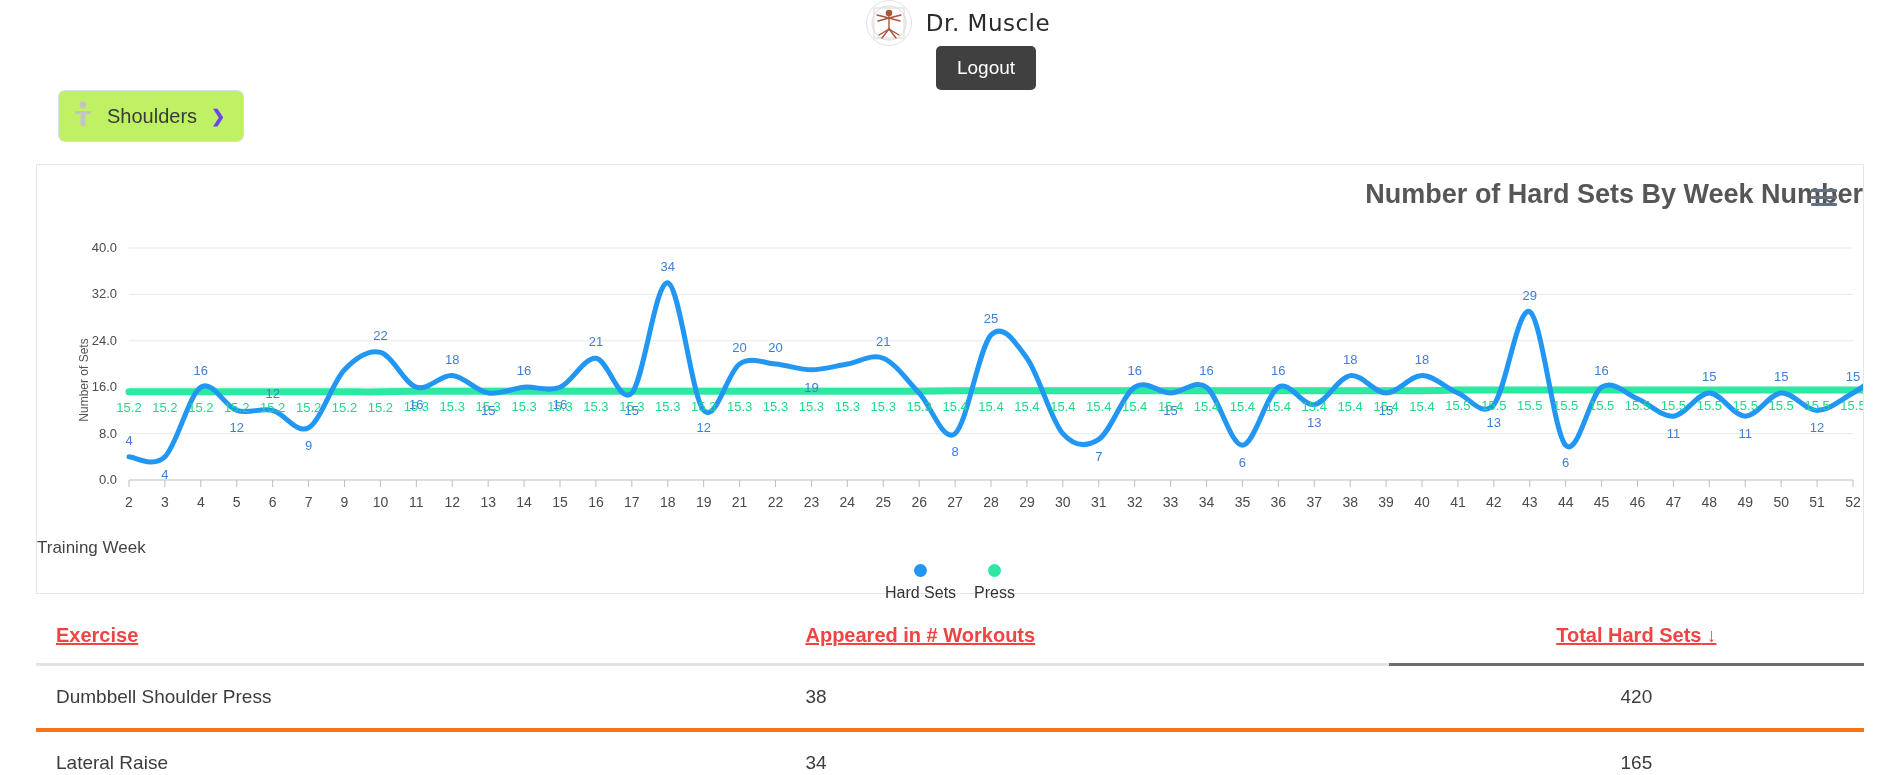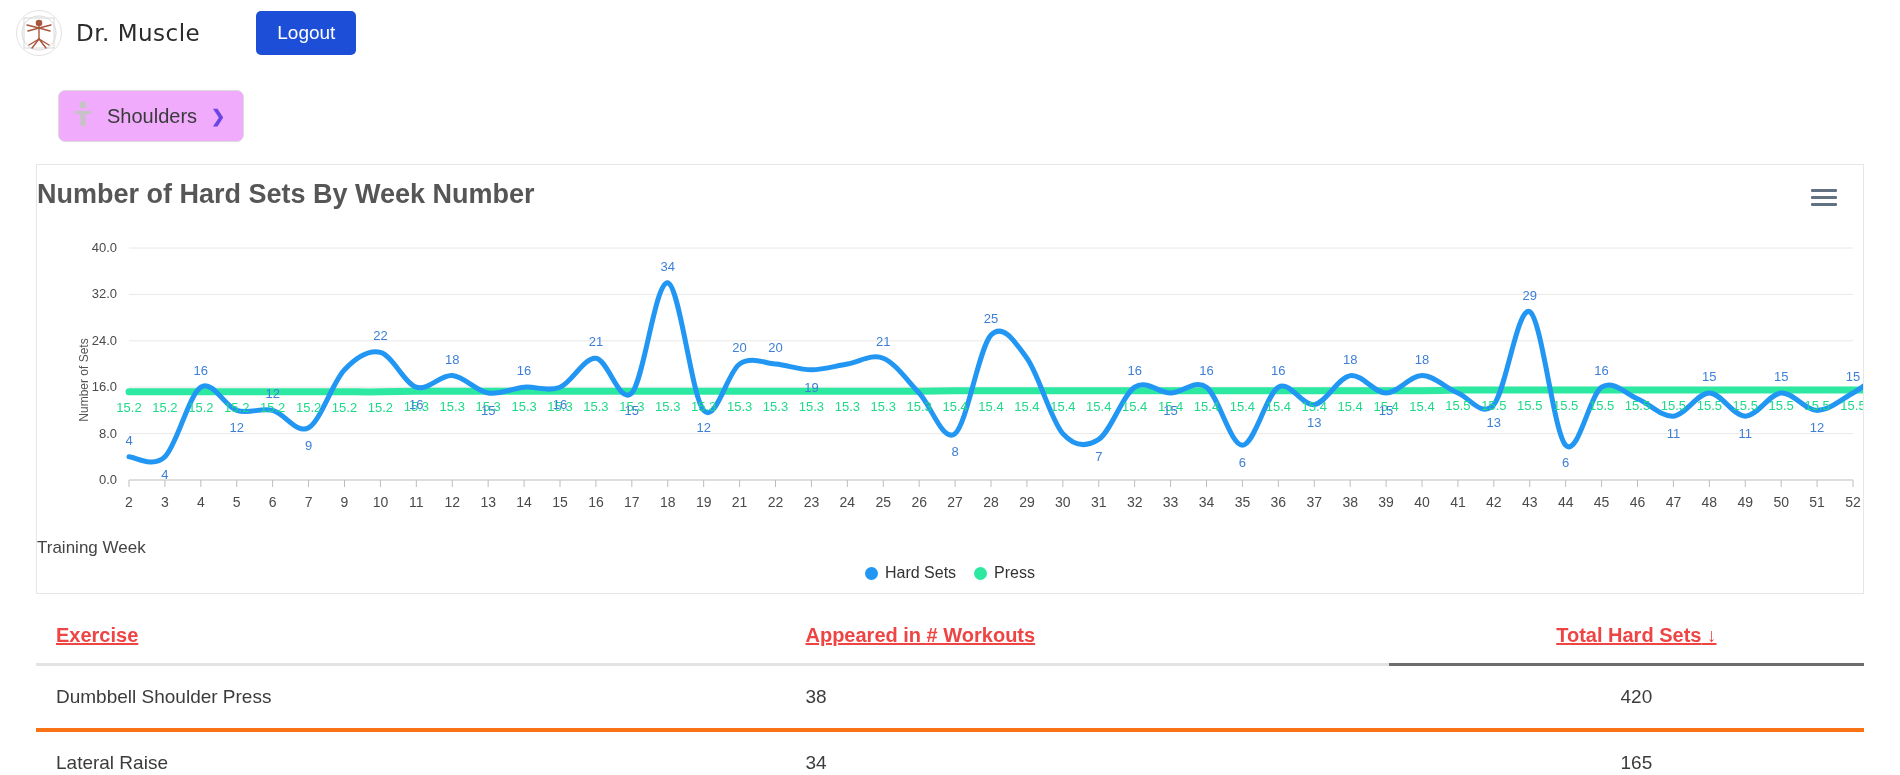--- a/index.html
+++ b/index.html
@@ -6,79 +6,79 @@
   html, body { margin:0; padding:0; }
   body {
     width:1900px; height:775px;
     background:#ffffff;
     font-family:"Liberation Sans", sans-serif;
     color:#3b3b3b;
     overflow:hidden;
   }
 
   
-  .header { height:66px; display:flex; align-items:center; padding:0 0 0 16px; }
+  .header { height:66px; display:flex; align-items:center; padding:0 0 0 16px;flex-direction:column; }
   .brand { display:flex; align-items:center; gap:14px; }
   .logo-circle {
     width:46px; height:46px; border-radius:50%;
     border:1px solid #e2e2e2; background:#fff;
     display:flex; align-items:center; justify-content:center;
     overflow:hidden;
   }
   .brand-name {
     font-size:23px; letter-spacing:.5px; color:#2b2b2b; font-weight:400;
     font-family:"DejaVu Sans", sans-serif;
   }
   .logout-btn {
     margin-left:56px;
-    background:#1d4ed8; color:#fff; border:none; border-radius:5px;
+    background:#404040; color:#fff; border:none; border-radius:5px;
     font-size:19px; padding:11px 21px; cursor:pointer;
     font-family:"Liberation Sans", sans-serif;
   }
 
   
   .filter-row { padding:24px 0 0 58px; }
   .filter-select {
     display:inline-flex; align-items:center; gap:14px;
-    border:1px solid #dcdcdc; border-radius:7px; background:#f0abfc;
+    border:1px solid #dcdcdc; border-radius:7px; background:#bef264;
     padding:10px 18px 10px 14px; cursor:pointer;
   }
   .filter-label { font-size:20px; color:#3a3a3a; }
   .chev { color:#6b46e5; font-size:17px; font-weight:bold; }
 
   
   .chart-card {
     margin:22px 36px 0 36px;
     border:1px solid #e6e6e6;
     background:#fff;
     height:430px;
     position:relative;
   }
   .chart-title {
-    text-align:left; font-size:27px; font-weight:bold;
+    text-align:right; font-size:27px; font-weight:bold;
     color:#565656; padding-top:14px;
     font-family:"Liberation Sans", sans-serif;
   }
   .burger {
     position:absolute; right:26px; top:20px;
     width:26px; cursor:pointer;
   }
   .burger span { display:block; height:3px; background:#5f7183; margin:4px 0; border-radius:1px; }
 
   .plot-wrap { position:relative; width:100%; height:330px; }
   .y-axis-title {
     position:absolute; left:40px; top:170px;
     transform:rotate(-90deg) translate(-50%,0); transform-origin:left top;
     font-size:12px; color:#555; white-space:nowrap;
   }
   .x-axis-title {
     font-size:17px; color:#444; margin-top:-2px;
   }
   .legend { display:flex; justify-content:center; gap:18px; margin-top:6px; font-size:16px; color:#333; }
-  .legend-item { display:flex; align-items:center; gap:7px; }
+  .legend-item { display:flex; align-items:center; gap:7px;flex-direction:column; }
   .dot { width:13px; height:13px; border-radius:50%; display:inline-block; }
 
   svg.plot { display:block; }
   .gridline { stroke:#e8e8e8; stroke-width:1; }
   .axisline { stroke:#bdbdbd; stroke-width:1; }
   .tick { stroke:#bdbdbd; stroke-width:1; }
   .ytick-label { font-size:13px; fill:#4a4a4a; font-family:"Liberation Sans",sans-serif; }
   .xtick-label { font-size:14px; fill:#4a4a4a; font-family:"Liberation Sans",sans-serif; }
   .dl-hard { font-size:13px; fill:#3d7fd6; font-family:"Liberation Sans",sans-serif; text-anchor:middle; }
   .dl-trend { font-size:13px; fill:#1fd98a; font-family:"Liberation Sans",sans-serif; text-anchor:middle; }

